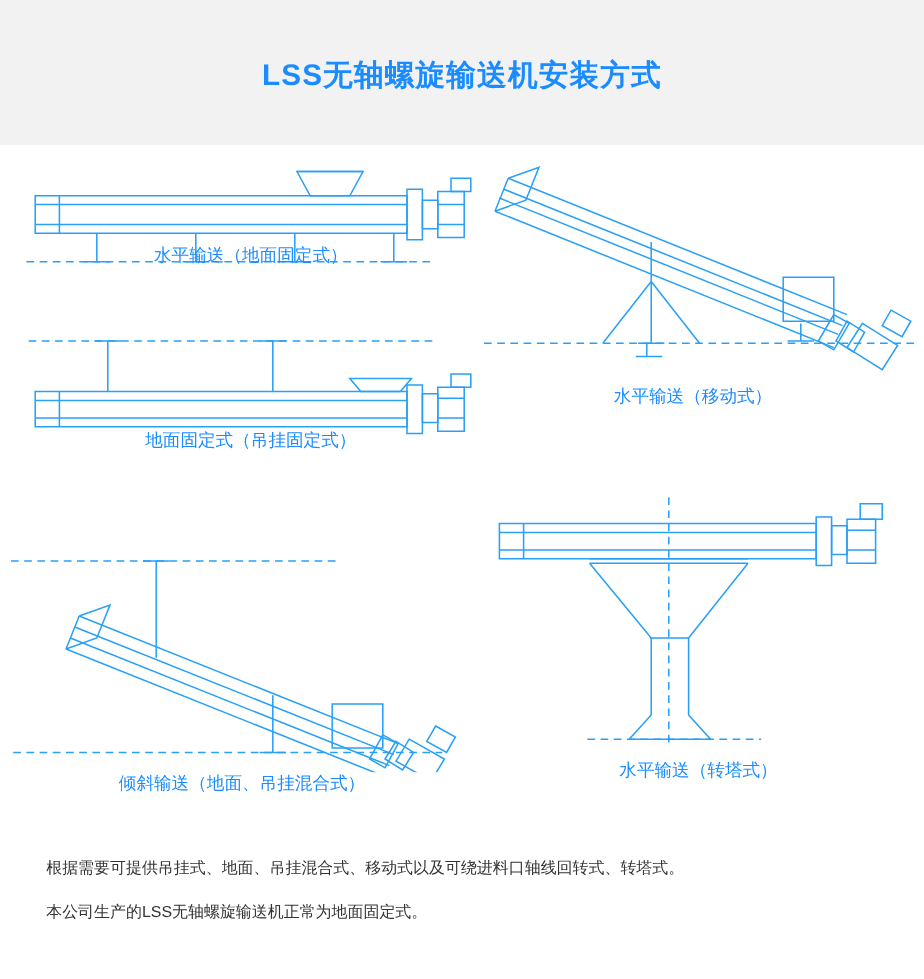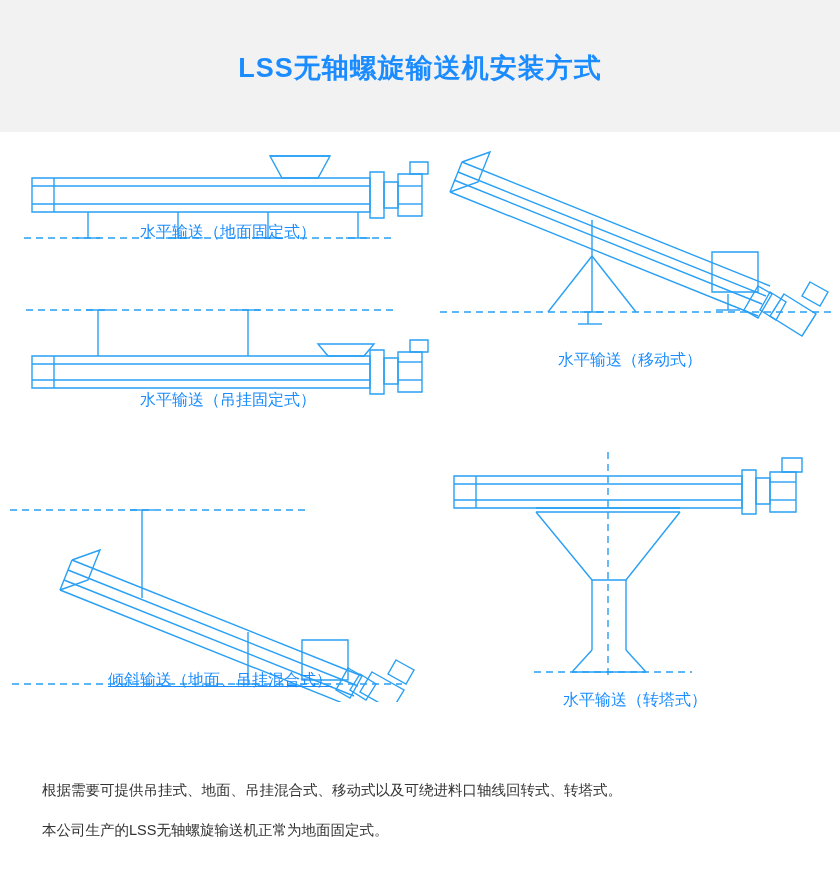--- a/index.html
+++ b/index.html
@@ -164,21 +164,21 @@
         <path d="M300 44 L356 44 L346 56 L310 56 Z"></path>
 
         <path d="M352 50 L366 50 L366 94 L352 94 Z"></path>
         <path d="M366 58 L380 58 L380 84 L366 84 Z"></path>
         <path d="M380 52 L404 52 L404 92 L380 92 Z"></path>
         <path d="M380 62 L404 62"></path>
         <path d="M380 80 L404 80"></path>
         <path d="M392 40 L410 40 L410 52 L392 52 Z"></path>
       </svg>
     </div>
-    <div class="caption" style="left:18px; top:258px; width:420px;">水平输送（吊挂固定式）</div>
+    <div class="caption" style="left:18px; top:258px; width:420px;">地面固定式（吊挂固定式）</div>
 
     <div class="fig" style="left:10px; top:340px;">
       <svg width="420" height="230" viewBox="0 0 420 230" fill="none" stroke="#29a0f5" stroke-width="1.4">
 
         <path d="M0 38 L300 38" stroke-dasharray="7 5"></path>
 
         <path d="M132 38 L132 126"></path>
         <path d="M120 38 L144 38"></path>
 
         <path d="M62 88 L352 204"></path>
@@ -194,21 +194,21 @@
         <path d="M292 168 L338 168 L338 208 L292 208 Z"></path>
 
         <path d="M2 212 L392 212" stroke-dasharray="7 5"></path>
 
         <path d="M338 196 L352 204 L340 226 L326 218 Z"></path>
         <path d="M350 202 L366 212 L356 228 L340 218 Z"></path>
         <path d="M362 200 L394 218 L382 238 L350 220 Z"></path>
         <path d="M386 188 L404 198 L396 212 L378 202 Z"></path>
       </svg>
     </div>
-    <div class="caption" style="left:10px; top:538px; width:420px;text-decoration:underline;">倾斜输送（地面、吊挂混合式）</div>
+    <div class="caption" style="left:10px; top:570px; width:420px;">倾斜输送（地面、吊挂混合式）</div>
 
     <div class="fig" style="left:440px; top:318px;">
       <svg width="390" height="240" viewBox="0 0 390 240" fill="none" stroke="#29a0f5" stroke-width="1.4">
 
         <path d="M168 2 L168 230" stroke-dasharray="7 5"></path>
 
         <path d="M14 26 L302 26 L302 58 L14 58 Z"></path>
         <path d="M14 34 L302 34"></path>
         <path d="M14 50 L302 50"></path>
         <path d="M36 26 L36 58"></path>

